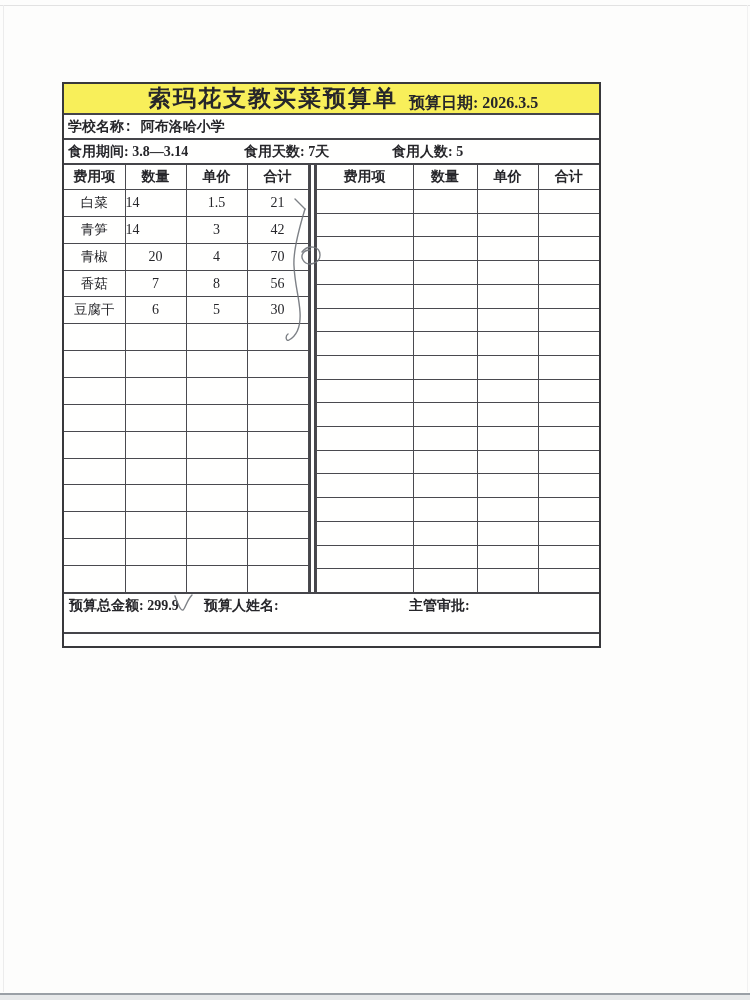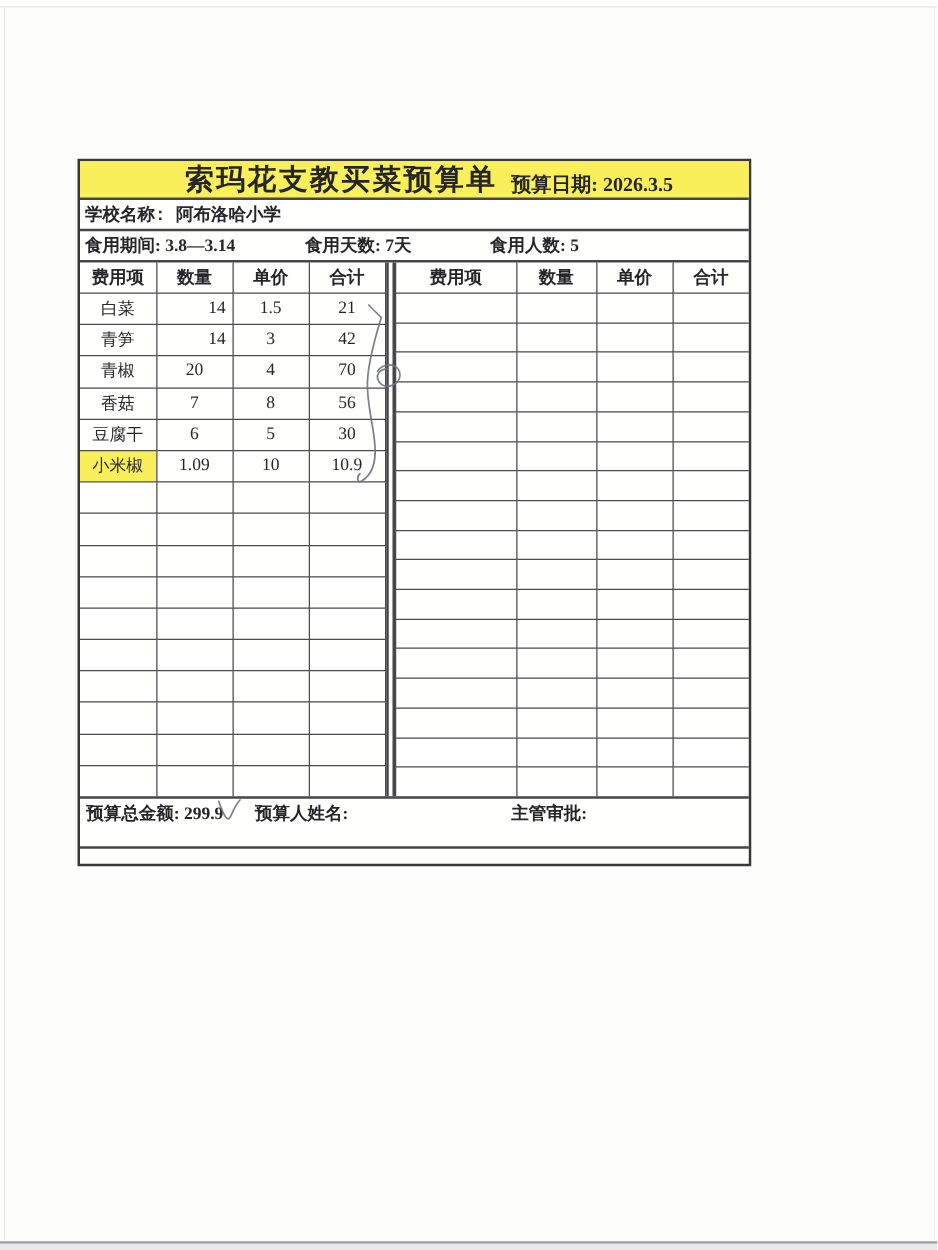--- a/index.html
+++ b/index.html
@@ -7,21 +7,21 @@
         font-family:"Liberation Serif","DejaVu Serif",serif;color:#26262a;}
   
   .edge-top{position:absolute;top:5px;left:0;right:0;height:1px;background:#e2e2e2;}
   .edge-left{position:absolute;left:3px;top:5px;bottom:8px;width:1px;background:#ececec;}
   .edge-right{position:absolute;right:2px;top:5px;bottom:8px;width:1px;background:#f1f1f1;}
   .edge-bottom-line{position:absolute;left:0;right:0;bottom:5px;height:2px;background:#9aa0a6;}
   .edge-bottom-fill{position:absolute;left:0;right:0;bottom:0;height:5px;background:#e7e9ea;}
 
   
   #sheet{position:absolute;left:62px;top:82px;width:539px;height:566px;
-         border:2px solid #38383b;box-sizing:border-box;background:#fffffe;margin-top:45px;}
+         border:2px solid #38383b;box-sizing:border-box;background:#fffffe;}
   .srow{position:relative;box-sizing:border-box;border-bottom:2px solid #45454a;}
   #title-row{height:31px;background:var(--hl,#f8ef5a);display:flex;align-items:center;}
   #page-title{font-size:23px;font-weight:bold;letter-spacing:2px;margin-left:84px;white-space:nowrap;}
   #budget-date{position:absolute;left:345px;top:9px;font-size:16px;font-weight:bold;white-space:nowrap;}
   #school-row{height:25px;font-family:Liberation Mono, monospace;}
   #period-row{height:25px;padding-left:44px;}
   .inline-label{position:absolute;top:3px;font-size:14px;font-weight:600;white-space:nowrap;}
   #tables-row{height:427px;display:flex;border-bottom:2px solid #45454a;}
   #summary-row{height:40px;border-bottom:2px solid #45454a;}
   #footer-row{height:28px;border-bottom:none;}
@@ -31,21 +31,21 @@
   #right-table{width:283px;}
   .tgap{width:12px;border-left:2px solid #45454a;border-right:2px solid #45454a;box-sizing:border-box;}
   th,td{border:1.6px solid #4a4a4f;font-size:14px;text-align:center;padding:0;
         overflow:hidden;white-space:nowrap;font-weight:500;}
   th{font-weight:600;height:24px;}
   td{height:21.6px;}
   #left-table td:first-child,#left-table th:first-child{border-left:none;}
   #right-table td:last-child,#right-table th:last-child{border-right:none;}
   #left-table tr:last-child td,#right-table tr:last-child td{border-bottom:none;}
   th{border-top:none;}
-  .ra{text-align:right;padding-right:5px;}
+  .ra{text-align:left;padding-right:5px;}
   .hl{background:var(--hl,#f8ef5a);}
   .item-cell{font-size:13.5px;}
 
   #pen-svg{position:absolute;left:0;top:0;pointer-events:none;}
 </style>
 </head>
 <body>
 
 <div id="page">
   <div class="edge-top"></div>
@@ -125,26 +125,20 @@
               <td class="item-cell">香菇</td>
               <td>7</td>
               <td>8</td>
               <td>56</td>
             </tr>
             <tr>
               <td class="item-cell">豆腐干</td>
               <td>6</td>
               <td>5</td>
               <td>30</td>
-            </tr>
-            <tr>
-              <td class="item-cell hl">小米椒</td>
-              <td>1.09</td>
-              <td>10</td>
-              <td>10.9</td>
             </tr>
             <tr>
               <td class="item-cell"></td>
               <td></td>
               <td></td>
               <td></td>
             </tr>
             <tr>
               <td class="item-cell"></td>
               <td></td>

